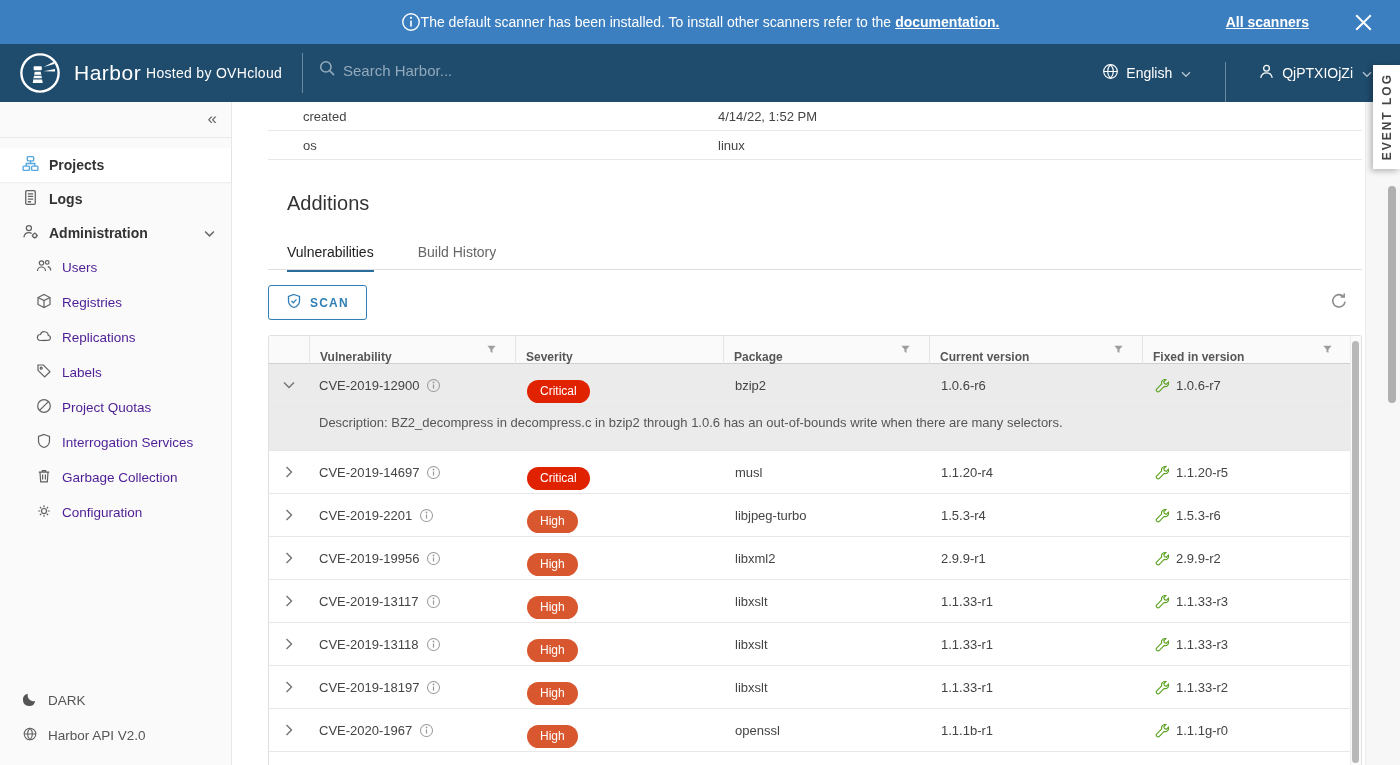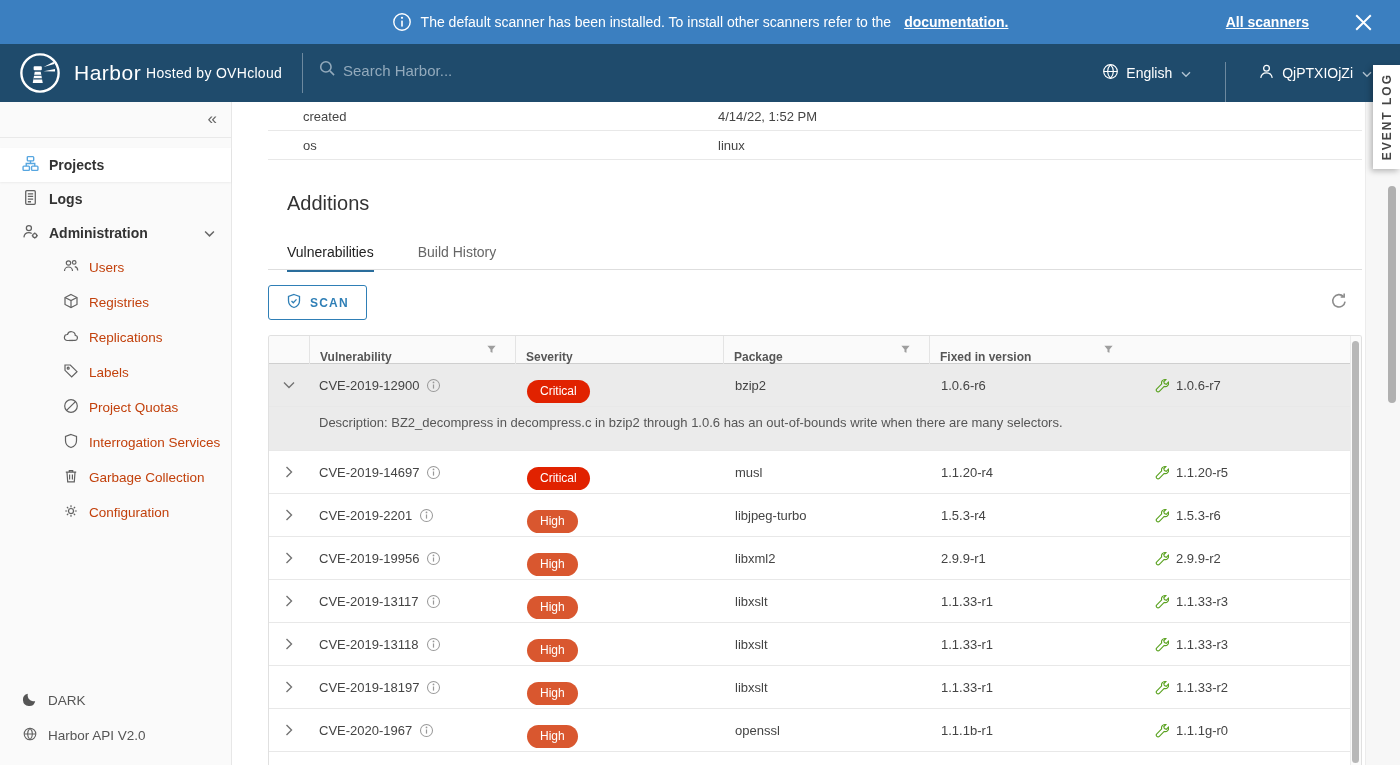--- a/index.html
+++ b/index.html
@@ -1,20 +1,20 @@
 <!DOCTYPE html>
 <html style="--banner-bg: #3b7fc0; --header-bg: #1f4b6c; --accent-blue: #2f7fb6; --tab-underline: #2a6d9c; --critical: #e12200; --high: #d9572f; --fixed-green: #5aa220; --projects-icon-blue: #57a6e0;"><head>
 <meta charset="utf-8">
 <style>
   * { margin:0; padding:0; box-sizing:border-box; }
   html,body { width:1400px; height:765px; overflow:hidden; font-family:"Liberation Sans", sans-serif; background:#fff; position:relative; }
 
   
   .banner { position:absolute; left:0; top:0; width:1400px; height:44px; background:var(--banner-bg,#3b7fc0); color:#fff; z-index:30; }
-  .banner-msg { position:absolute; left:0; right:0; top:0; height:44px; display:flex; align-items:center; justify-content:center; font-size:14px; gap:9px; }
+  .banner-msg { position:absolute; left:0; right:0; top:0; height:44px; display:flex; align-items:center; justify-content:center; font-size:14px; }
   .banner-msg .doc-link { font-weight:bold; text-decoration:underline; margin-left:4px; cursor:pointer; }
   .banner-right { position:absolute; right:28px; top:0; height:44px; display:flex; align-items:center; gap:46px; }
   .all-scanners { font-weight:bold; text-decoration:underline; font-size:14px; cursor:pointer; }
   .banner svg { display:block; }
 
   
   .app-header { position:absolute; left:0; top:44px; width:1400px; height:58px; background:var(--header-bg,#1f4b6c); color:#fff; z-index:20; }
   .logo { position:absolute; left:20px; top:9px; width:40px; height:40px; }
   .brand { position:absolute; left:74px; top:17px; font-size:21px; letter-spacing:.5px; }
   .hosted { position:absolute; left:146px; top:21px; font-size:14px; letter-spacing:.3px; }
@@ -35,21 +35,21 @@
 
   
   .sidebar { position:absolute; left:0; top:102px; width:232px; bottom:0; background:#fafafa; border-right:1px solid #e7e7e7; }
   .collapse-row { height:36px; border-bottom:1px solid #e9e9e9; position:relative; }
   .collapse-ico { position:absolute; right:14px; top:7px; font-size:17px; color:#666; cursor:pointer; }
   .nav { padding-top:10px; }
   .nav-item { display:flex; align-items:center; height:34px; gap:10px; padding-left:22px; font-size:14px; color:#333; font-weight:bold; cursor:pointer; }
   .nav-item.active { background:#fff; box-shadow:0 1px 2px rgba(0,0,0,.06); }
   .nav-item .chev { margin-left:auto; margin-right:16px; }
   .nav-sub { }
-  .nav-subitem { display:flex; align-items:center; height:35px; gap:10px; padding-left:63px; font-size:13.5px; color:#c2410c; cursor:pointer; }
+  .nav-subitem { display:flex; align-items:center; height:35px; gap:10px; padding-left:36px; font-size:13.5px; color:#4c1d95; cursor:pointer; }
   .nav-bottom { position:absolute; left:0; bottom:12px; width:100%; }
   .nav-bottom .nav-subitem { padding-left:22px; color:#555; }
   .sidebar svg { flex:0 0 auto; }
 
   
   .main { position:absolute; left:232px; top:102px; right:0; bottom:0; background:#fff; }
   .gutter { position:absolute; right:0; top:0; bottom:0; width:35px; background:#f7f7f7; border-left:1px solid #ececec; z-index:5; }
   .page-scroll-thumb { position:absolute; right:4px; top:186px; width:8px; height:217px; background:#b0b0b0; border-radius:4px; z-index:40; cursor:grab; }
 
   
@@ -371,20 +371,26 @@
       <div class="gh-cell">
           <span>Severity</span>
         </div>
       <div class="gh-cell">
         <span>Package</span>
         <span class="funnel"><svg width="11" height="11" viewBox="0 0 12 12">
               <path d="M1.5 1.8h9L7.1 6v3.6l-2.2-.9V6z" fill="#9e9e9e"></path>
             </svg></span>
       </div>
       <div class="gh-cell">
+        <span>Current version</span>
+        <span class="funnel"><svg width="11" height="11" viewBox="0 0 12 12">
+              <path d="M1.5 1.8h9L7.1 6v3.6l-2.2-.9V6z" fill="#9e9e9e"></path>
+            </svg></span>
+      </div>
+      <div class="gh-cell">
         <span>Fixed in version</span>
         <span class="funnel" style="right:28px"><svg width="11" height="11" viewBox="0 0 12 12">
               <path d="M1.5 1.8h9L7.1 6v3.6l-2.2-.9V6z" fill="#9e9e9e"></path>
             </svg></span>
       </div>
     </div>
     <div>
   <div class="grid-row-wrap expanded">
     <div class="grid-row">
       <div class="cell c-caret">

